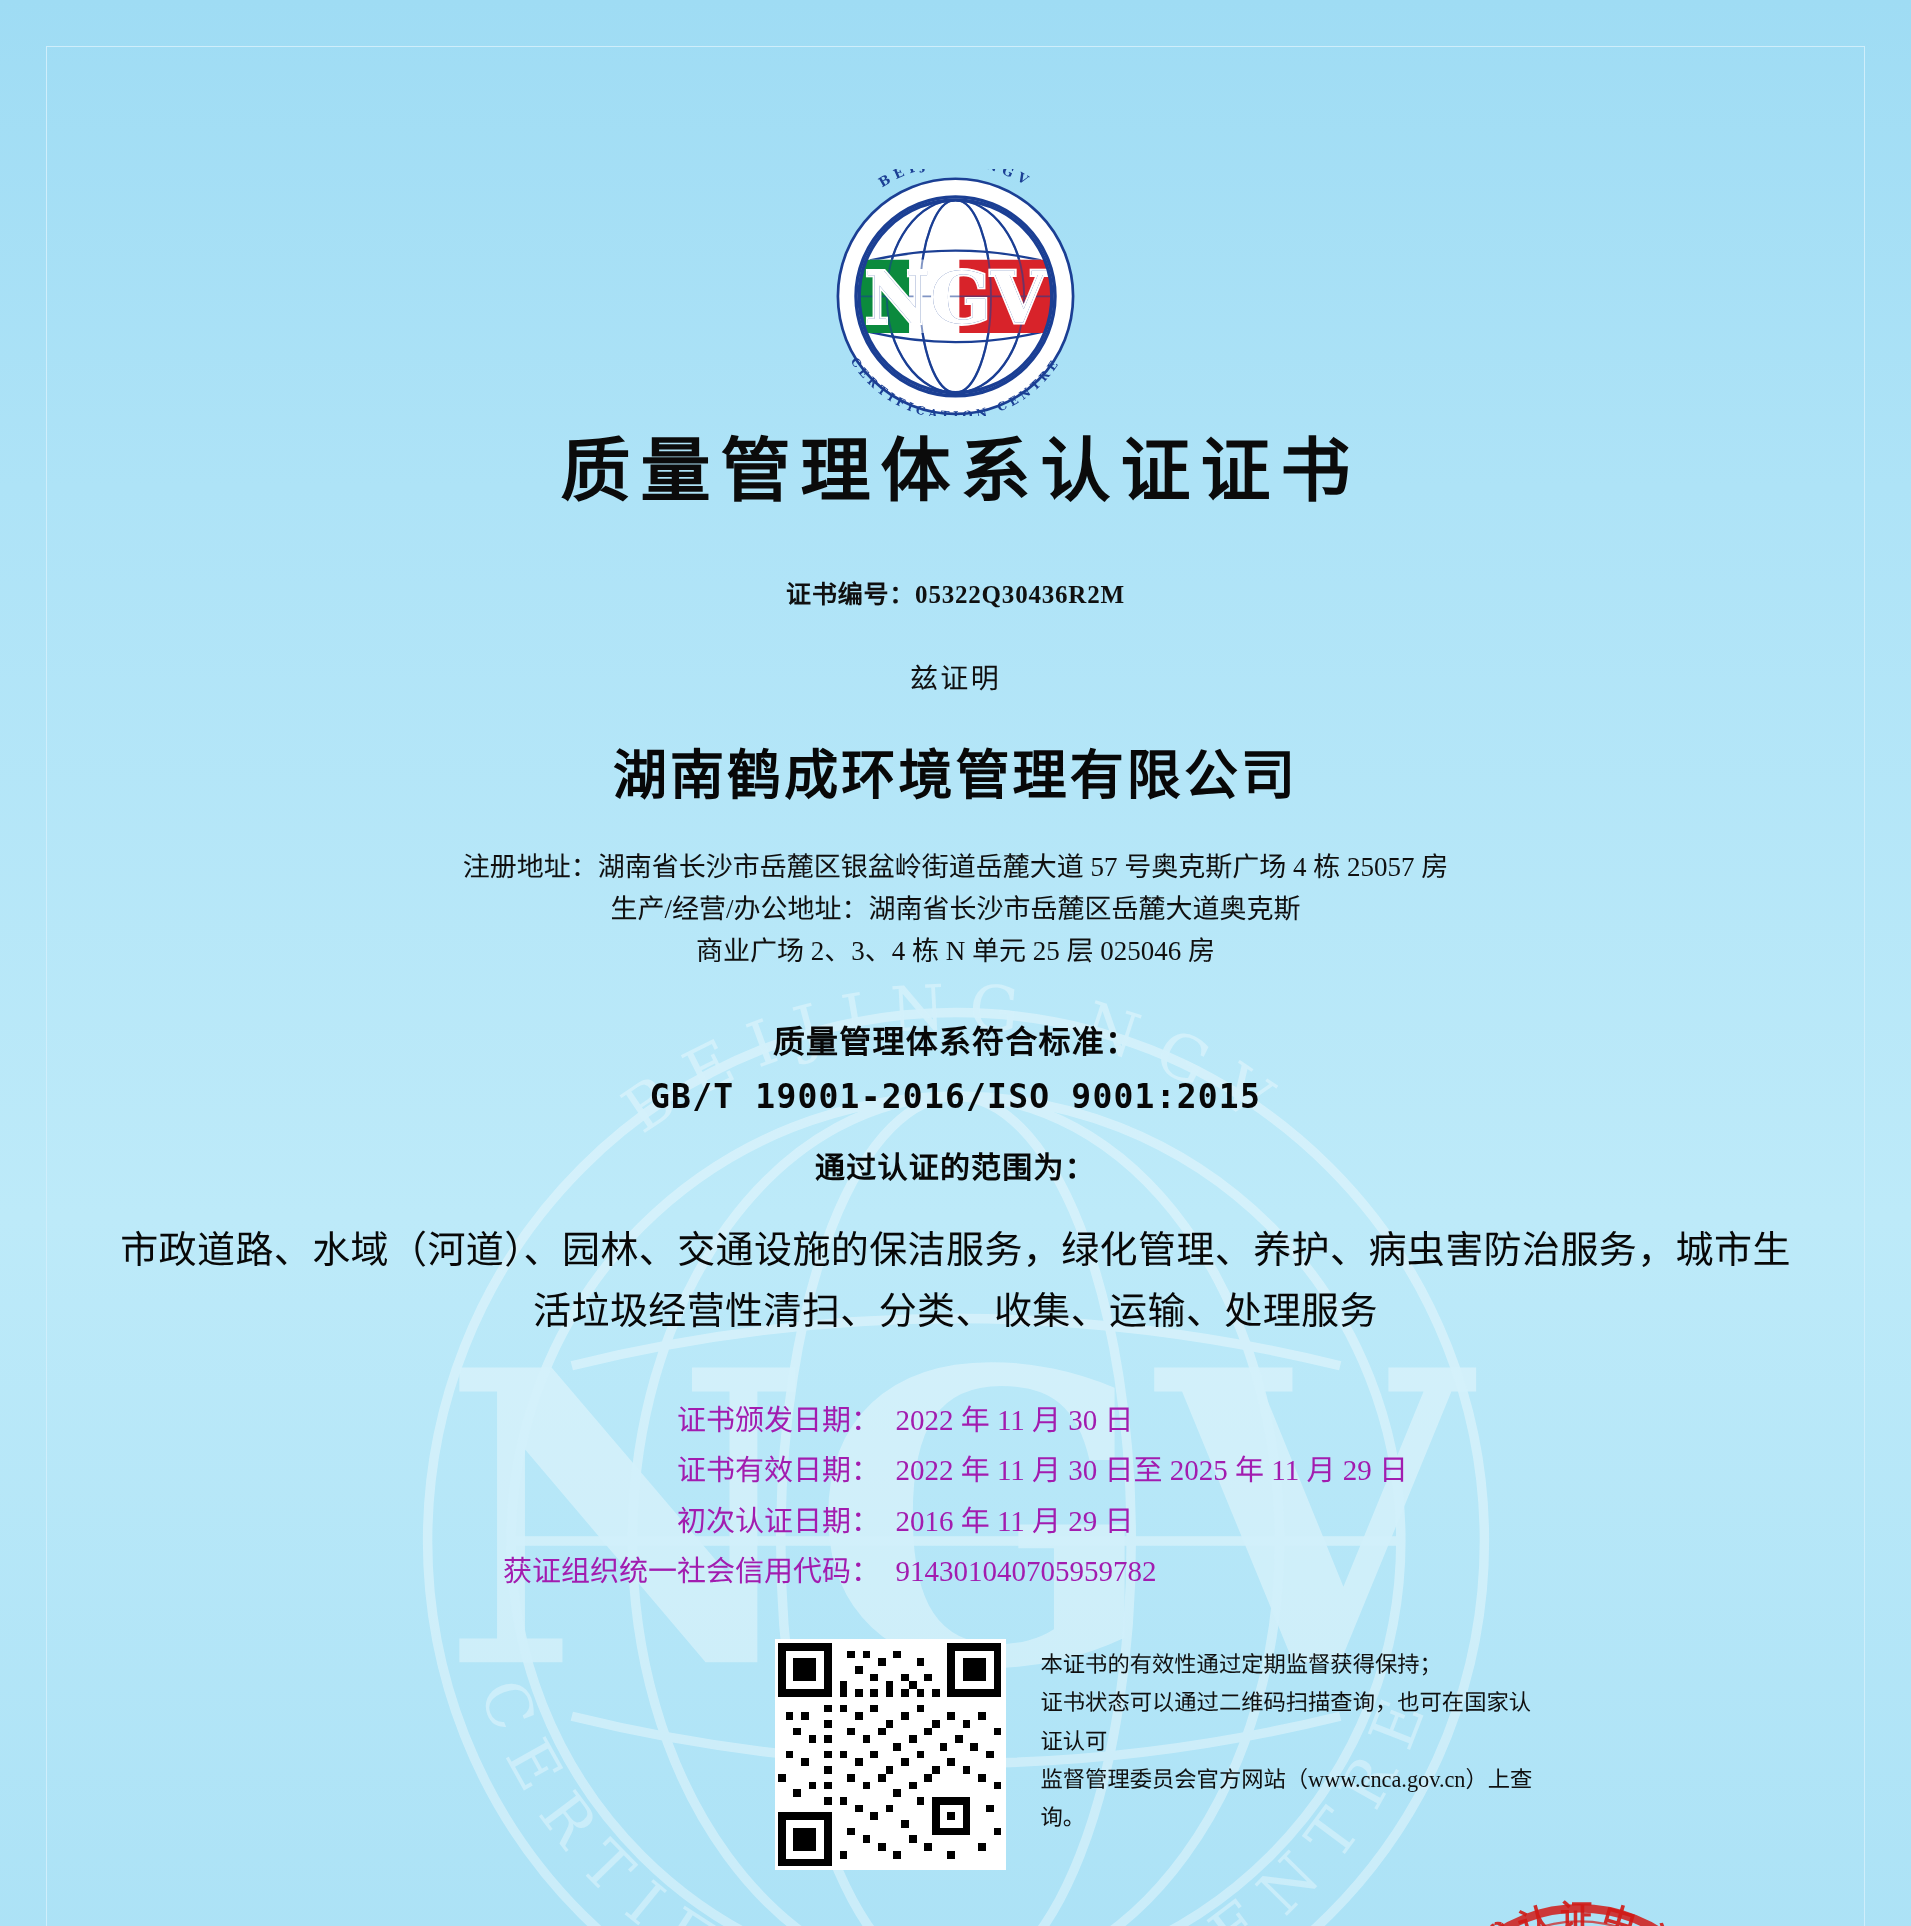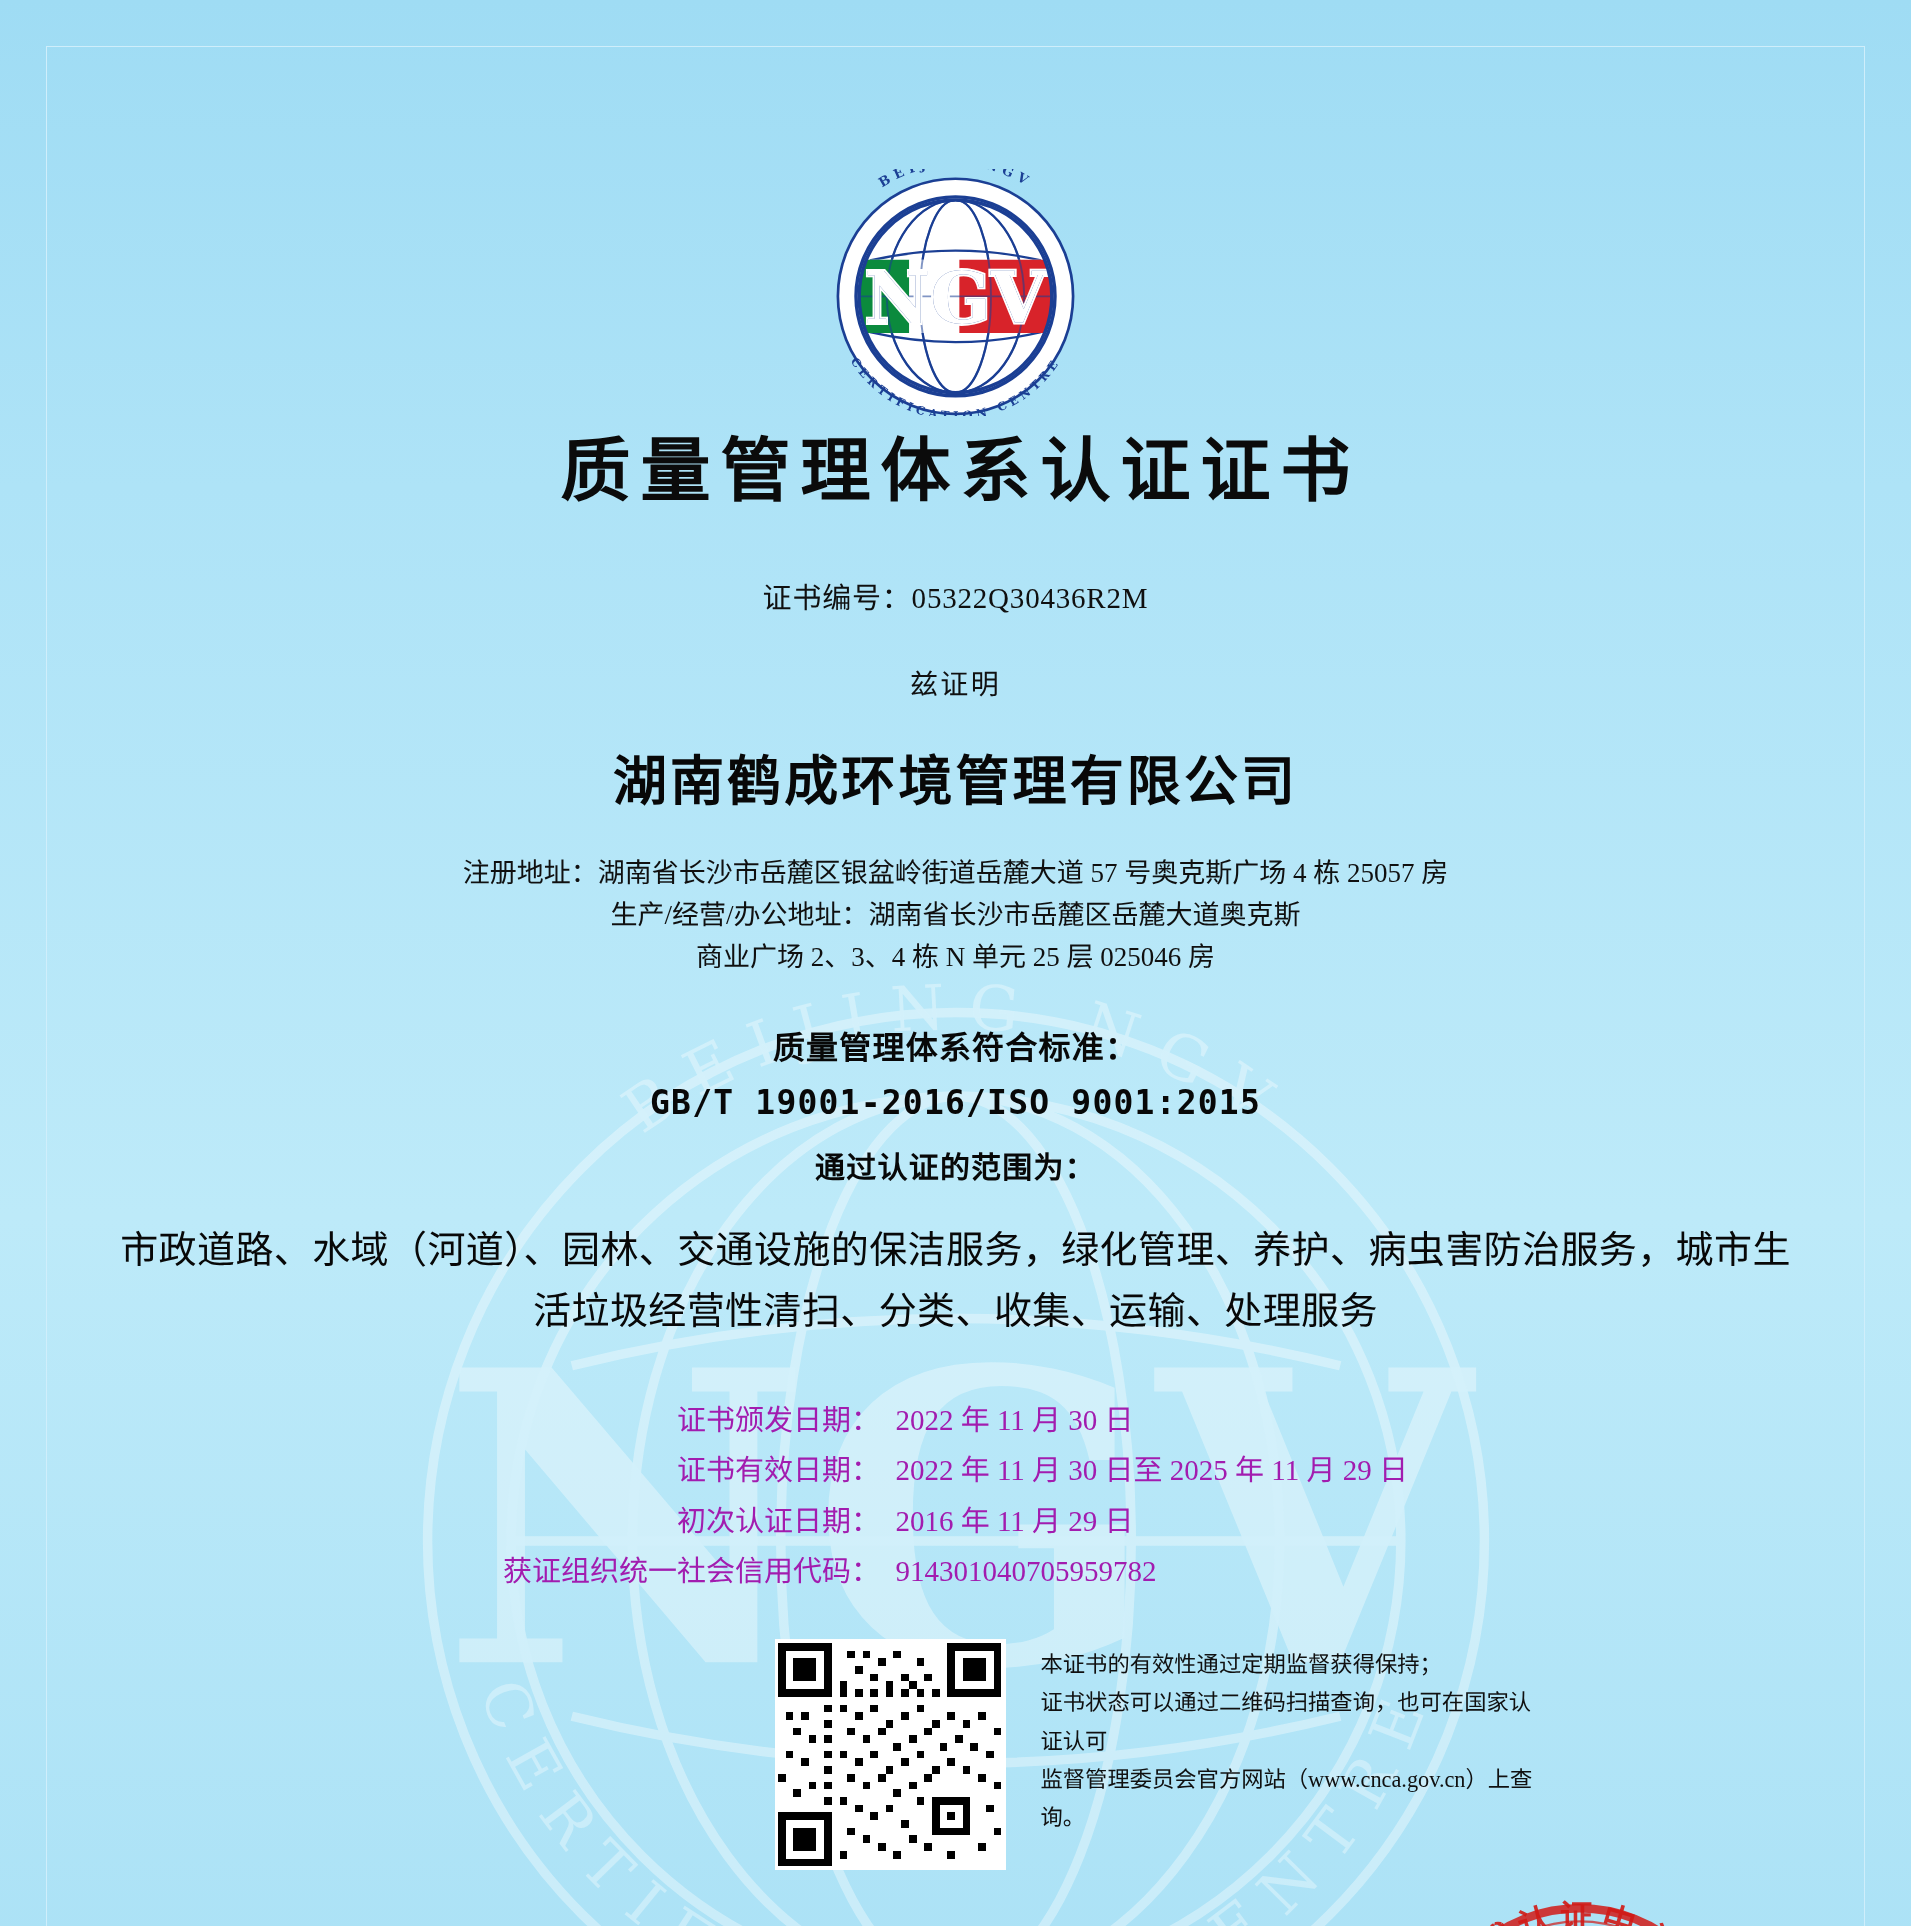--- a/index.html
+++ b/index.html
@@ -81,23 +81,24 @@
     font-size: 70px;
     font-weight: 700;
     letter-spacing: 10px;
     color: #0b0b0b;
     text-indent: 10px;
     line-height: 1.15;
   }
 
   .cert-number {
     margin-top: 62px;
-    font-size: 29px;
+    font-size: 25px;
     letter-spacing: 0.8px;
     color: #101010;
+    font-weight: bold;
   }
 
   .hereby {
     margin-top: 46px;
     font-size: 28px;
     letter-spacing: 2.3px;
     color: #101010;
   }
 
   .company-name {
@@ -126,21 +127,21 @@
   .std-value {
     margin-top: 14.6px;
     font-family: "DejaVu Sans Mono", "Liberation Mono", monospace;
     font-size: 33px;
     font-weight: 700;
     letter-spacing: 1.2px;
     color: #080808;
   }
 
   .scope-label {
-    margin-top: 21px;
+    margin-top: 27px;
     font-size: 30px;
     font-weight: 700;
     letter-spacing: 1.2px;
     color: #080808;
   }
 
   .scope-text {
     margin: 33px auto 0 auto;
     width: 1672px;
     font-size: 38px;

